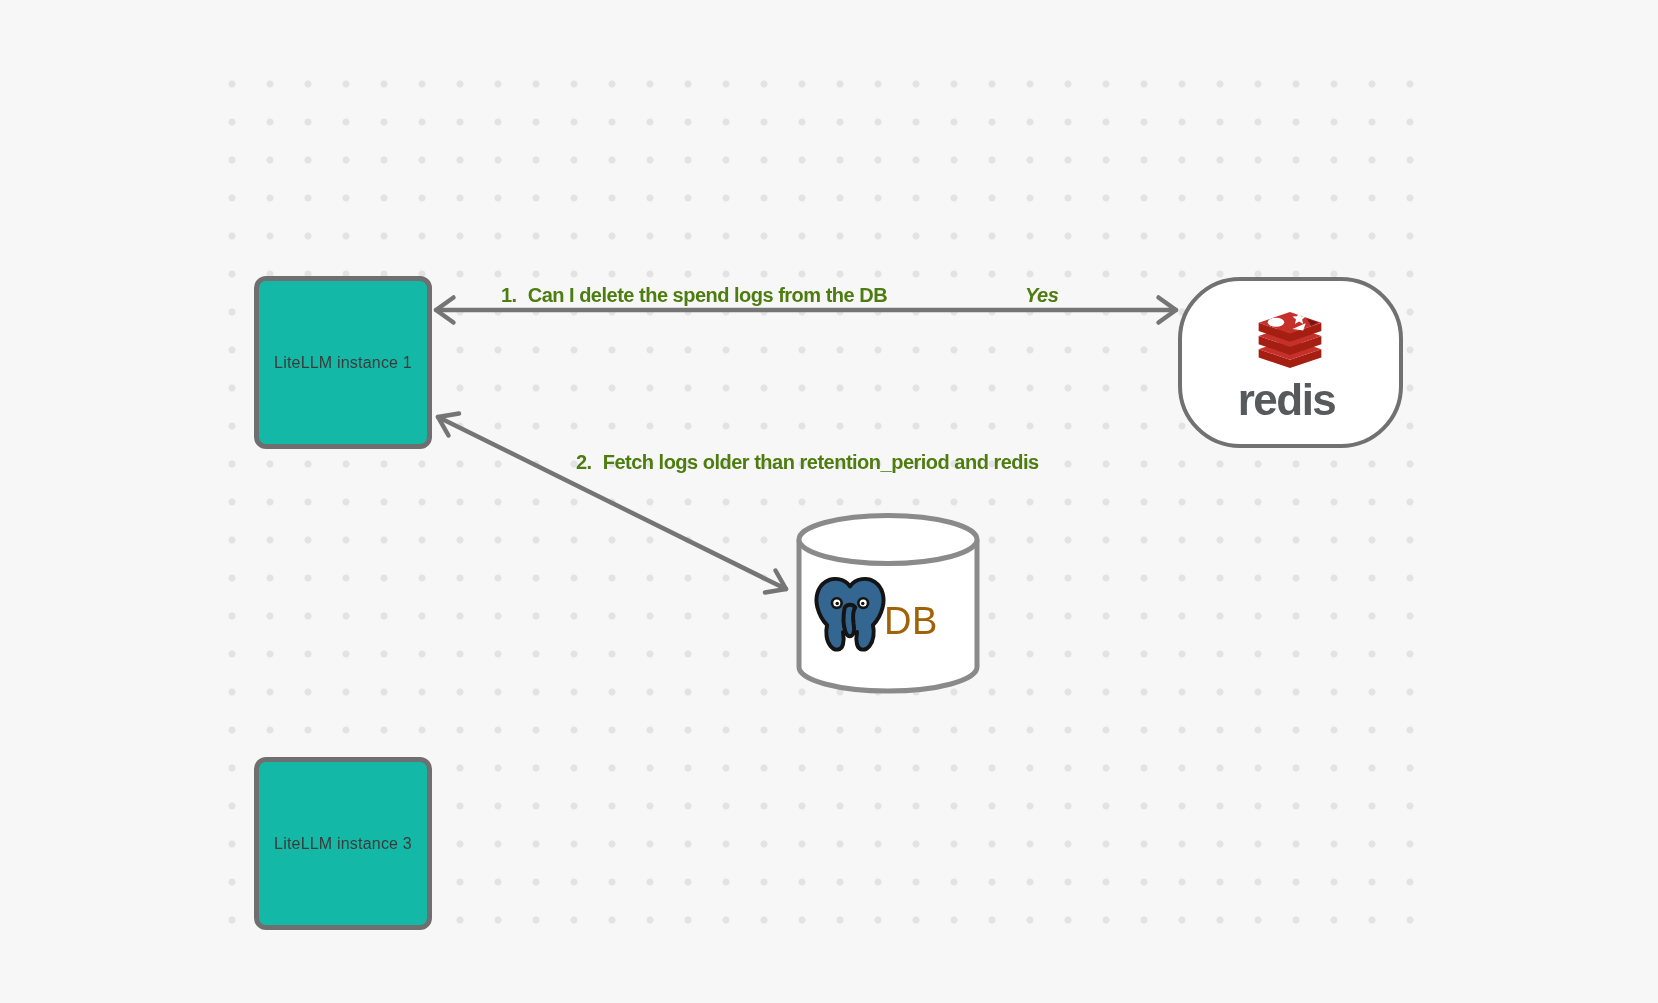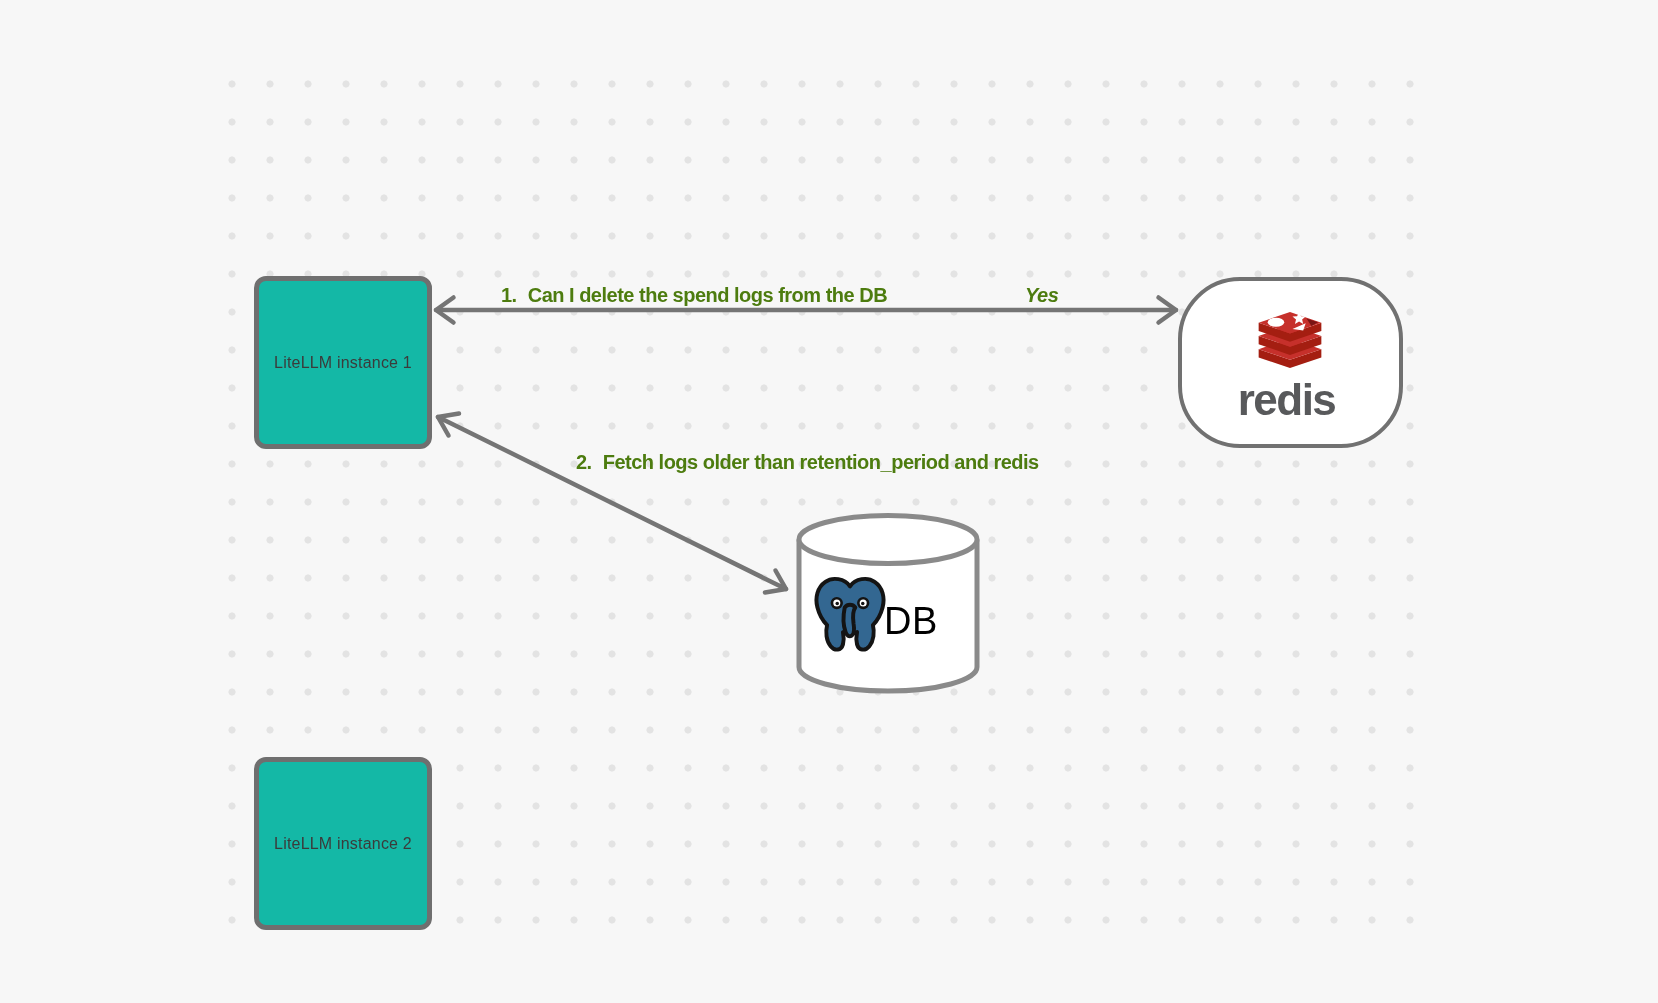--- a/index.html
+++ b/index.html
@@ -50,21 +50,21 @@
   .redis-word{
     position:absolute;left:0;right:8px;top:94px;text-align:center;
     font-weight:bold;font-size:44px;color:#58595B;letter-spacing:-1.5px;
   }
 
   
   .db-node{position:absolute;left:794px;top:512px;width:190px;height:186px;z-index:3;}
   .db-cyl{position:absolute;left:0;top:0;}
   .pg-icon{position:absolute;left:12px;top:62px;}
   .db-label{
-    position:absolute;left:90px;top:88px;font-size:38px;color:#000000;
+    position:absolute;left:90px;top:88px;font-size:38px;color:#a16207;
     letter-spacing:0.5px;
   }
 </style>
 </head>
 <body>
 
 <div class="stage">
 
   <div class="dots"></div>
 
@@ -76,21 +76,21 @@
       <path d="M438 417 L786 589"></path>
       <path d="M448.5 435.5 L438 417 L459 413.5"></path>
       <path d="M775.5 570.5 L786 589 L765 592.5"></path>
     </g>
   </svg>
 
   <div class="inst inst1">
     <span class="inst-label">LiteLLM instance 1</span>
   </div>
   <div class="inst inst3">
-    <span class="inst-label">LiteLLM instance 2</span>
+    <span class="inst-label">LiteLLM instance 3</span>
   </div>
 
   <div class="msg msg1">
     <span class="step">1.</span><span>Can I delete the spend logs from the DB</span>
   </div>
   <div class="msg msg1-yes">Yes</div>
   <div class="msg msg2">
     <span class="step">2.</span><span>Fetch logs older than retention_period and redis</span>
   </div>
 

